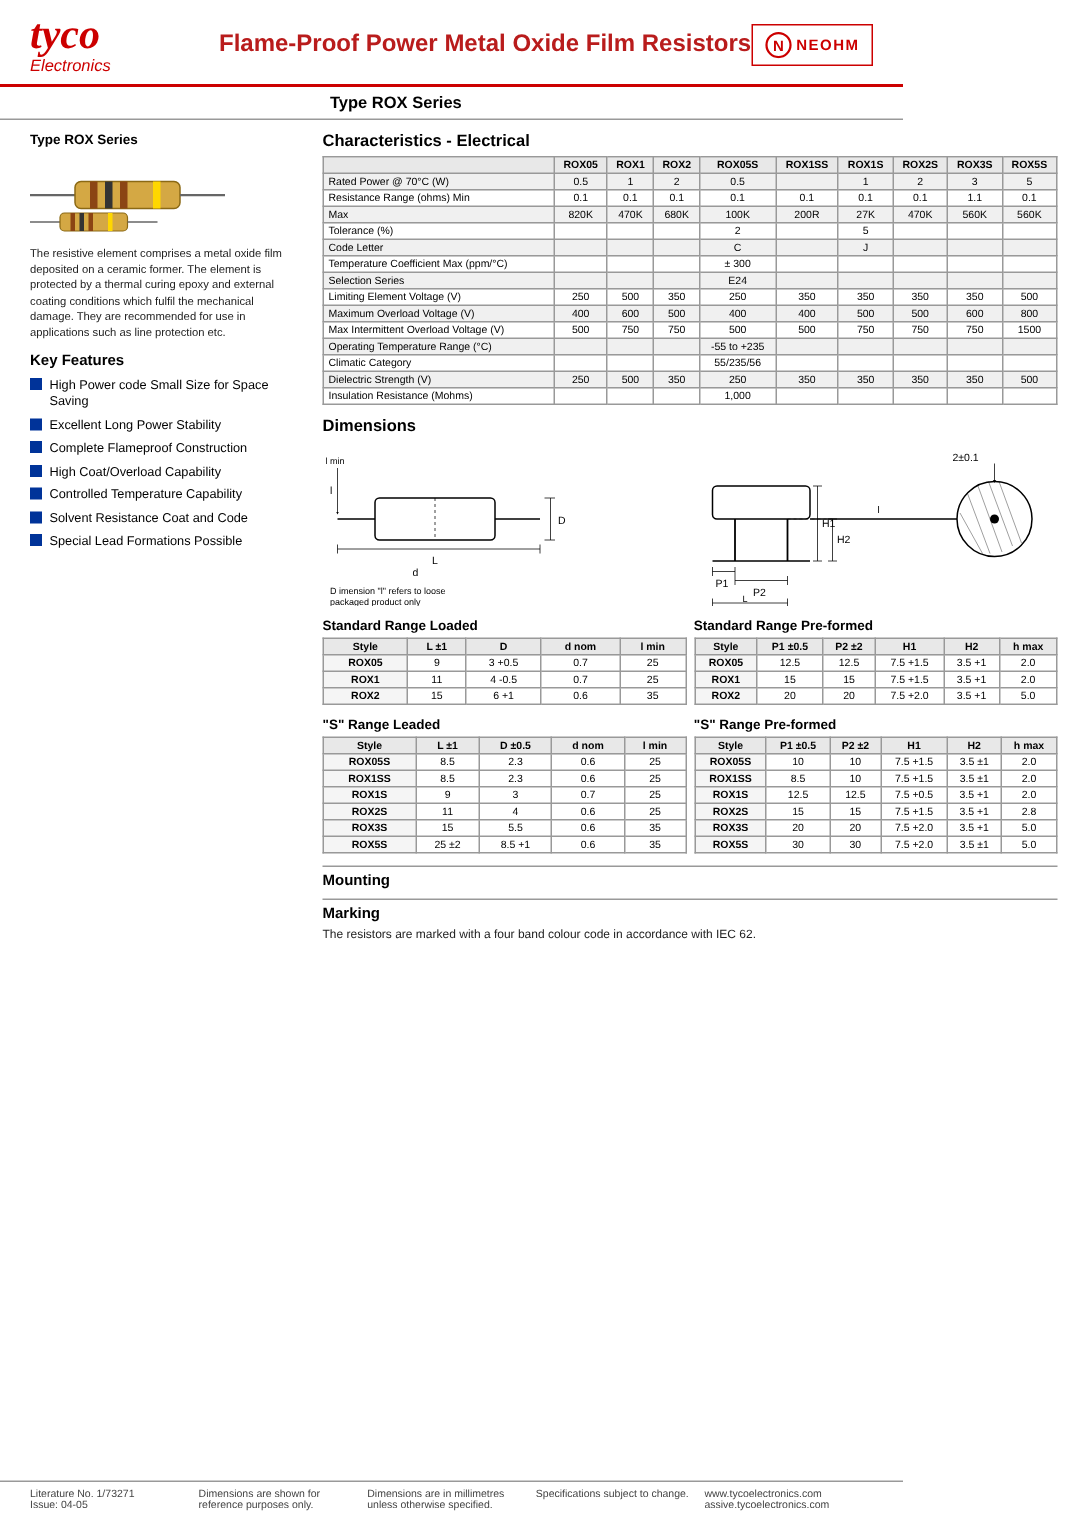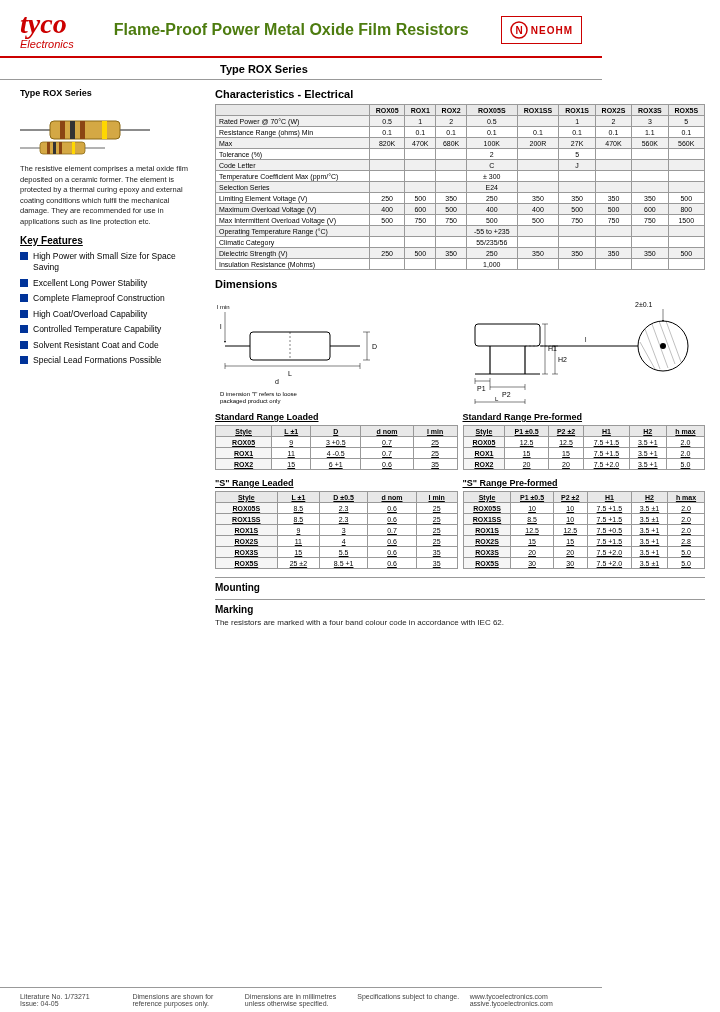--- a/index.html
+++ b/index.html
@@ -35,23 +35,23 @@
     }
     .logo-electronics {
       font-size: 11px;
       color: #cc0000;
       font-style: italic;
       text-align: right;
     }
     .header-title {
       font-size: 16px;
       font-weight: bold;
-      color: #4d7c0f;
+      color: #b91c1c;
       flex: 1;
-      text-align: left;
+      text-align: right;
       padding-left: 40px;
     }
     .subheader {
       padding: 5px 20px 4px 220px;
       font-size: 11px;
       font-weight: bold;
       color: #000;
       border-bottom: 1px solid #999;
     }
     
@@ -80,21 +80,20 @@
       font-size: 7.5px;
       line-height: 1.4;
       margin-bottom: 8px;
       color: #222;
     }
     .key-features-title {
       font-size: 10px;
       font-weight: bold;
       margin-bottom: 5px;
       color: #000;
-      text-decoration: underline;
     }
     .feature-item {
       display: flex;
       align-items: flex-start;
       margin-bottom: 4px;
       font-size: 8.5px;
       line-height: 1.35;
     }
     .feature-bullet {
       width: 8px;
@@ -149,21 +148,20 @@
       position: relative;
       margin-bottom: 5px;
     }
     
     .range-section {
       margin-bottom: 8px;
     }
     .range-tables {
       display: flex;
       gap: 5px;
-      text-decoration: underline;
     }
     .range-table-wrap {
       flex: 1;
     }
     .range-title {
       font-size: 9px;
       font-weight: bold;
       margin-bottom: 3px;
     }
     .range-table {
@@ -273,41 +271,41 @@
       </div>
 
       <div class="sidebar-desc">The resistive element comprises a metal oxide film deposited on a ceramic former. The element is protected by a thermal curing epoxy and external coating conditions which fulfil the mechanical damage. They are recommended for use in applications such as line protection etc.</div>
 
       <div class="key-features-title">Key Features</div>
 
       <div>
 
       <div class="feature-item">
             <div class="feature-bullet"></div>
-            <span>High Power with Small Size for Space Saving</span>
+            <span>High Power code Small Size for Space Saving</span>
           </div>
           <div class="feature-item">
             <div class="feature-bullet"></div>
             <span>Excellent Long Power Stability</span>
           </div>
           <div class="feature-item">
             <div class="feature-bullet"></div>
             <span>Complete Flameproof Construction</span>
           </div>
           <div class="feature-item">
             <div class="feature-bullet"></div>
             <span>High Coat/Overload Capability</span>
           </div>
           <div class="feature-item">
             <div class="feature-bullet"></div>
             <span>Controlled Temperature Capability</span>
           </div>
           <div class="feature-item">
             <div class="feature-bullet"></div>
-            <span>Solvent Resistant Coat and Code</span>
+            <span>Solvent Resistance Coat and Code</span>
           </div>
           <div class="feature-item">
             <div class="feature-bullet"></div>
             <span>Special Lead Formations Possible</span>
           </div>
         </div>
     </div>
 
     <div class="content">
 

